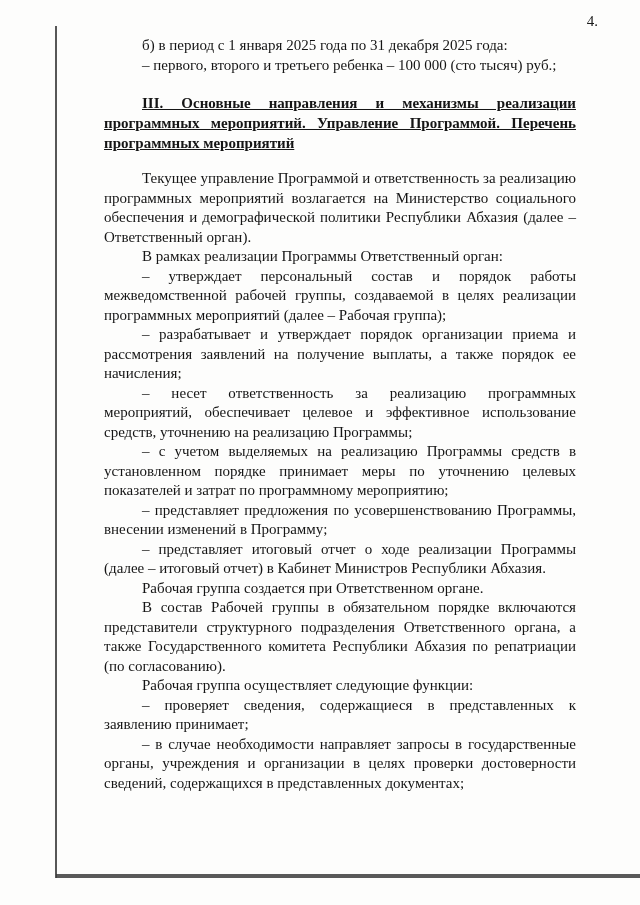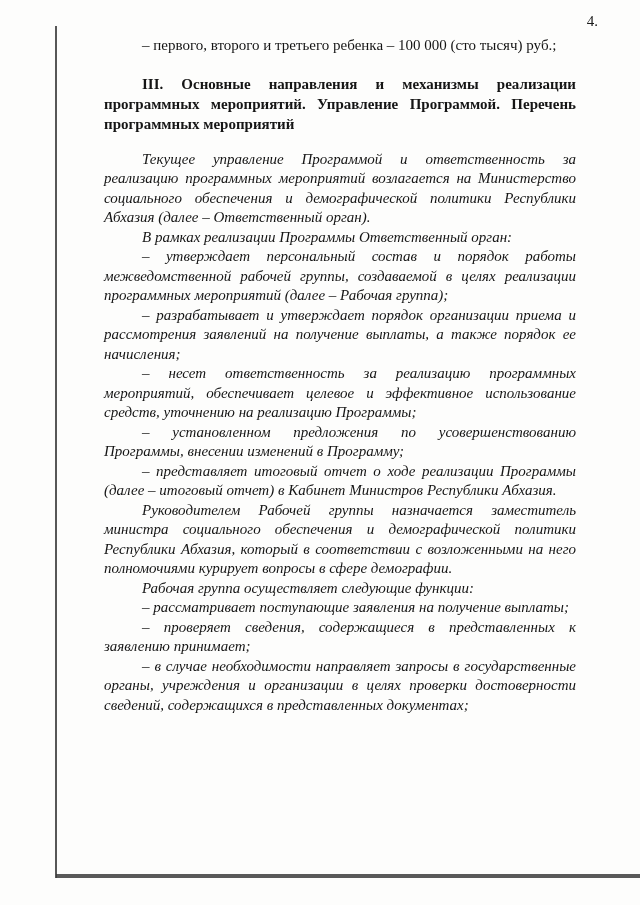--- a/index.html
+++ b/index.html
@@ -57,51 +57,53 @@
     white-space: normal;
   }
   .heading {
     margin: 0 0 16px 0;
     font-size: 15px;
     font-weight: bold;
     text-align: justify;
     text-align-last: left;
     text-indent: 38px;
     line-height: 20px;
+    text-decoration: underline;
   }
   .para {
     margin: 0;
     text-align: justify;
     text-align-last: left;
     text-indent: 38px;
-    font-style: italic;
   }
 </style>
 </head>
 <body>
 
 <div class="page">
   <div class="scan-edge-left"></div>
   <div class="scan-edge-bottom"></div>
   <div class="page-number">4.</div>
 
   <div class="content">
     <div class="intro">
+      <div class="intro-line">б) в период с 1 января 2025 года по 31 декабря 2025 года:</div>
       <div class="intro-line">– первого, второго и третьего ребенка – 100 000 (сто тысяч) руб.;</div>
     </div>
 
     <h3 class="heading">III. Основные направления и механизмы реализации программных мероприятий. Управление Программой. Перечень программных мероприятий</h3>
 
     <p class="para">Текущее управление Программой и ответственность за реализацию программных мероприятий возлагается на Министерство социального обеспечения и демографической политики Республики Абхазия (далее – Ответственный орган).</p>
     <p class="para">В рамках реализации Программы Ответственный орган:</p>
     <p class="para">– утверждает персональный состав и порядок работы межведомственной рабочей группы, создаваемой в целях реализации программных мероприятий (далее – Рабочая группа);</p>
     <p class="para">– разрабатывает и утверждает порядок организации приема и рассмотрения заявлений на получение выплаты, а также порядок ее начисления;</p>
     <p class="para">– несет ответственность за реализацию программных мероприятий, обеспечивает целевое и эффективное использование средств, уточнению на реализацию Программы;</p>
-    <p class="para">– установленном предложения по усовершенствованию Программы, внесении изменений в Программу;</p>
+    <p class="para">– с учетом выделяемых на реализацию Программы средств в установленном порядке принимает меры по уточнению целевых показателей и затрат по программному мероприятию;</p>
+    <p class="para">– представляет предложения по усовершенствованию Программы, внесении изменений в Программу;</p>
     <p class="para">– представляет итоговый отчет о ходе реализации Программы (далее – итоговый отчет) в Кабинет Министров Республики Абхазия.</p>
-    <p class="para">Руководителем Рабочей группы назначается заместитель министра социального обеспечения и демографической политики Республики Абхазия, который в соответствии с возложенными на него полномочиями курирует вопросы в сфере демографии.</p>
+    <p class="para">Рабочая группа создается при Ответственном органе.</p>
+    <p class="para">В состав Рабочей группы в обязательном порядке включаются представители структурного подразделения Ответственного органа, а также Государственного комитета Республики Абхазия по репатриации (по согласованию).</p>
     <p class="para">Рабочая группа осуществляет следующие функции:</p>
-    <p class="para">– рассматривает поступающие заявления на получение выплаты;</p>
     <p class="para">– проверяет сведения, содержащиеся в представленных к заявлению принимает;</p>
     <p class="para">– в случае необходимости направляет запросы в государственные органы, учреждения и организации в целях проверки достоверности сведений, содержащихся в представленных документах;</p>
 
   </div>
 </div>
 
 </body></html>

